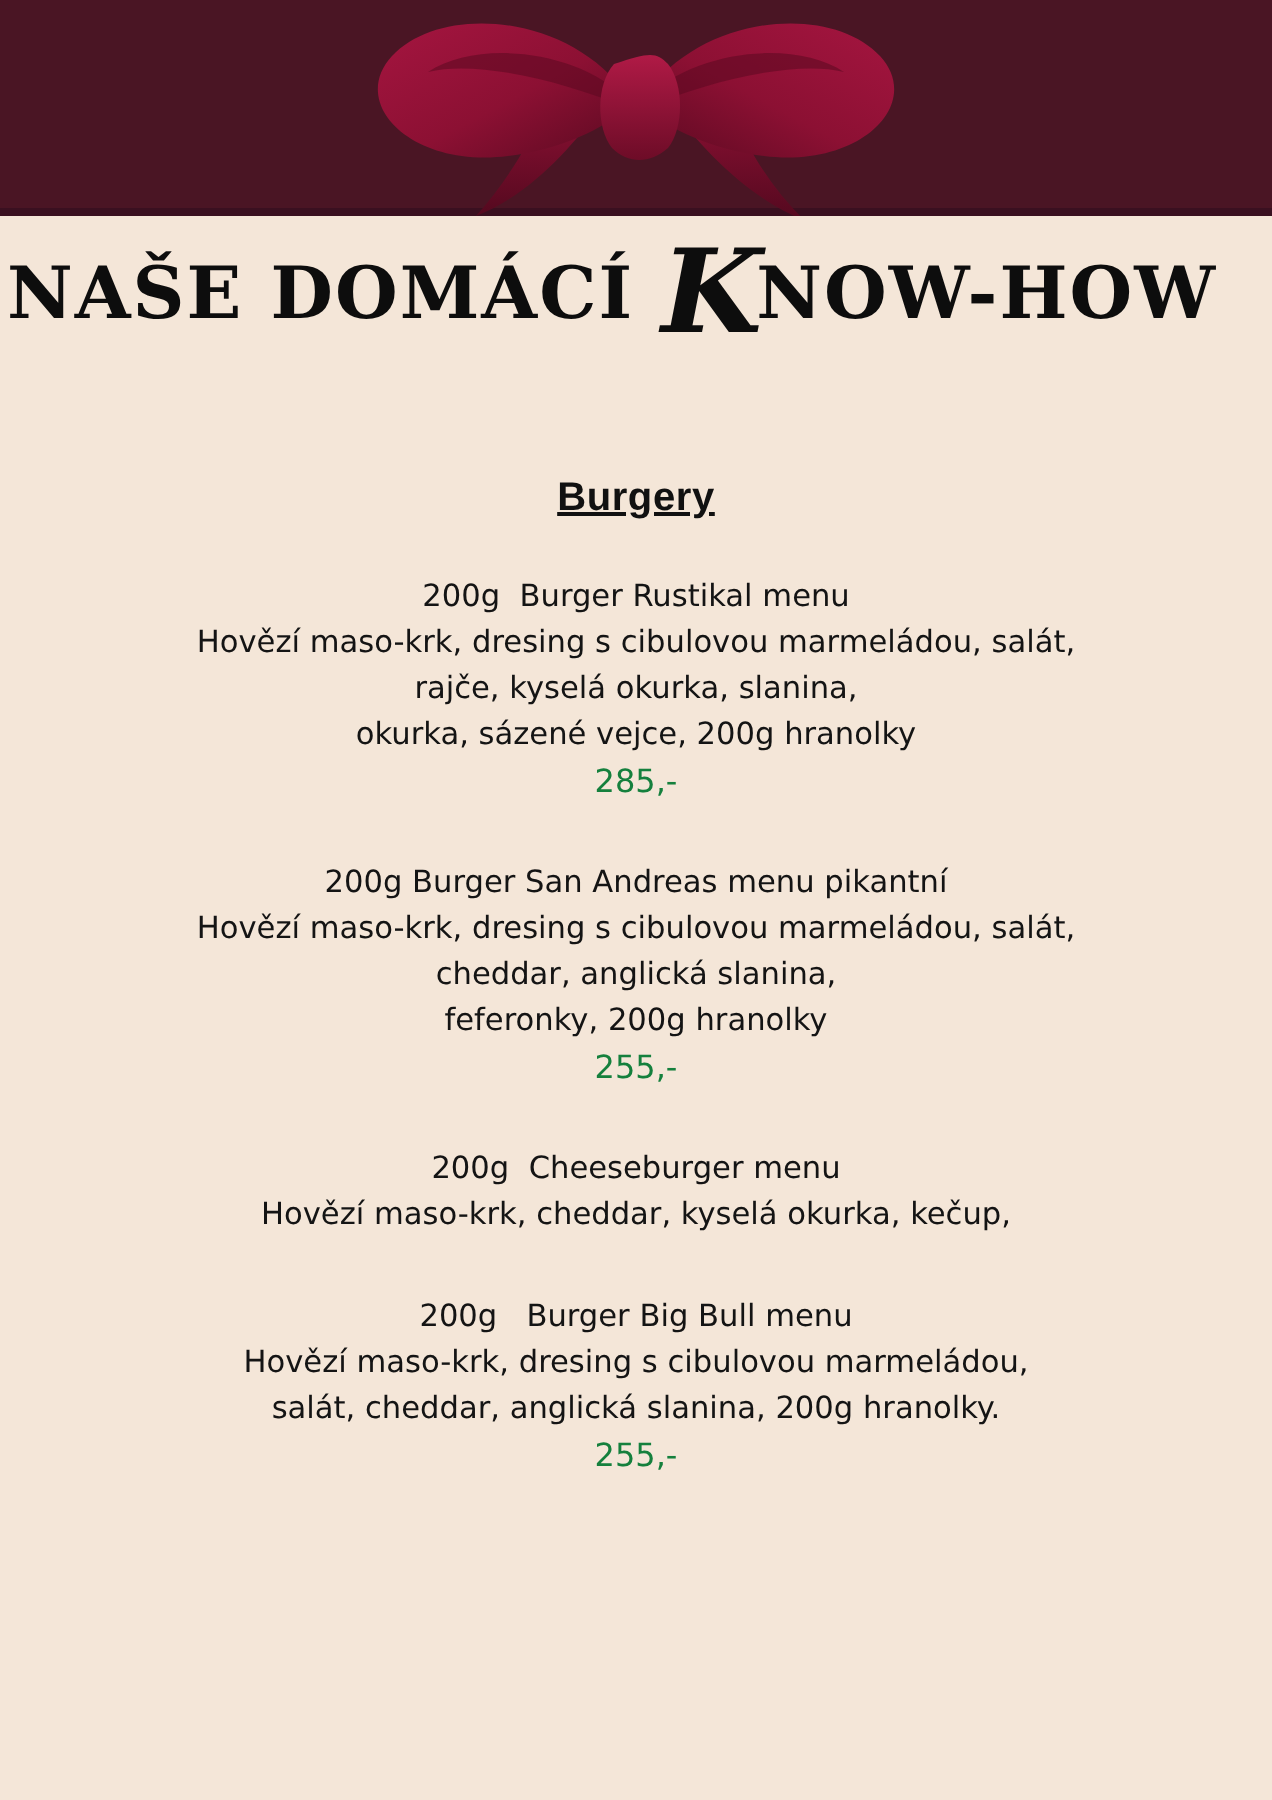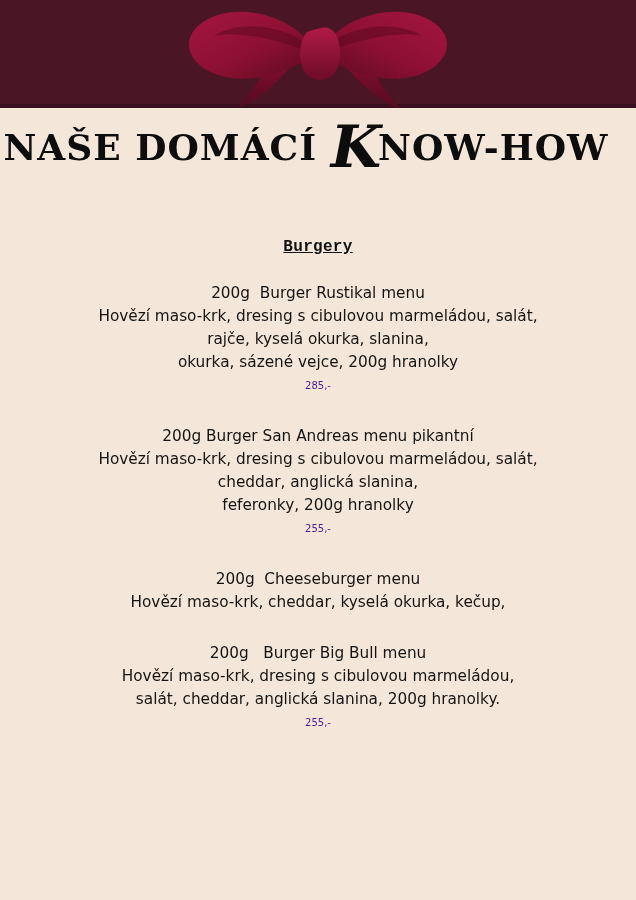--- a/index.html
+++ b/index.html
@@ -83,41 +83,41 @@
     margin-right: -4px;
   }
 
   
   .menu {
     padding-top: 22px;
     text-align: center;
     color: #111;
   }
   .section-heading {
-    font-family: Liberation Mono, monospace;
-    font-size: 16px;
+    font-family: Liberation Sans, sans-serif;
+    font-size: 20px;
     font-weight: 700;
     text-decoration: underline;
     margin-bottom: 26px;
     letter-spacing: 0.3px;
   }
   .item {
     margin-bottom: 28px;
     margin-top: 19px;
   }
   .item-line {
     font-size: 15.3px;
     line-height: 23px;
     color: #141414;
     white-space: pre;
   }
   .item-price {
-    font-size: 10px;
+    font-size: 16px;
     line-height: 23px;
-    color: #4c1d95;
+    color: #15803d;
   }
 </style>
 </head>
 <body>
 
 <div class="banner">
   <div class="banner-band"></div>
   <svg class="ribbon" viewBox="0 0 300 130">
     <defs>
       <linearGradient id="gl" x1="0" y1="0" x2="1" y2="1">

